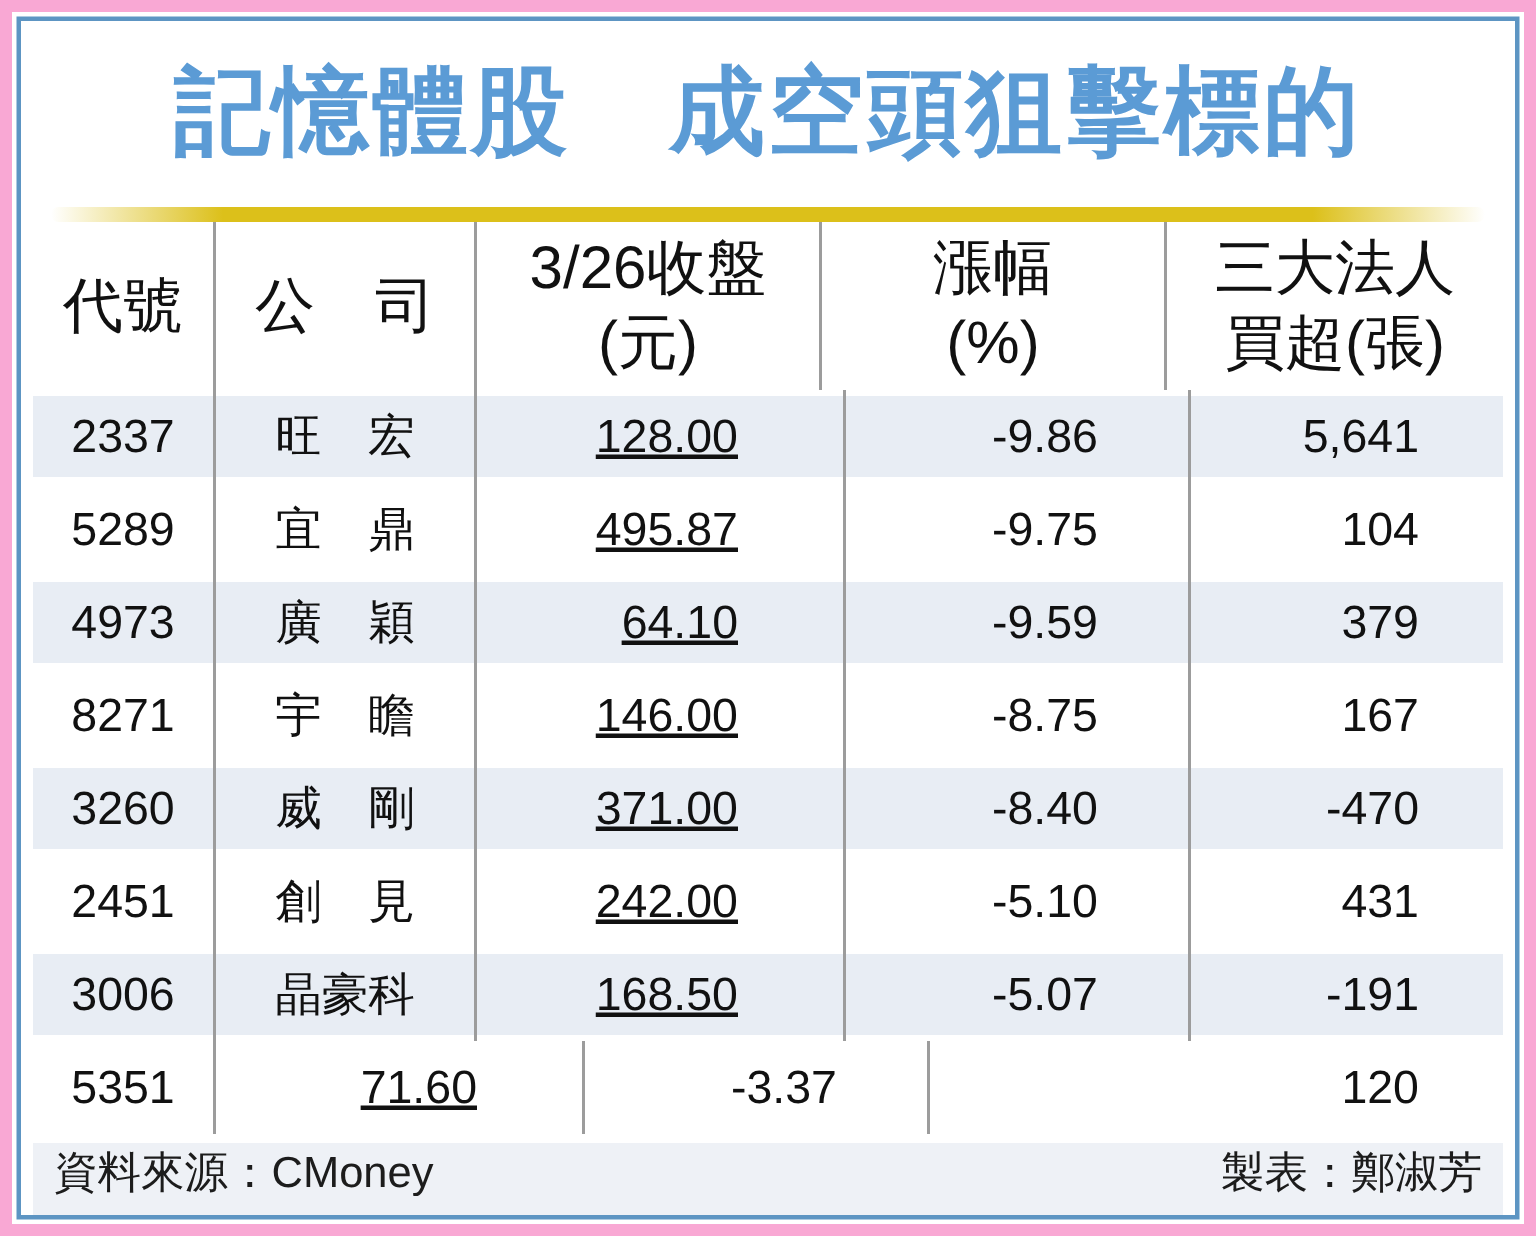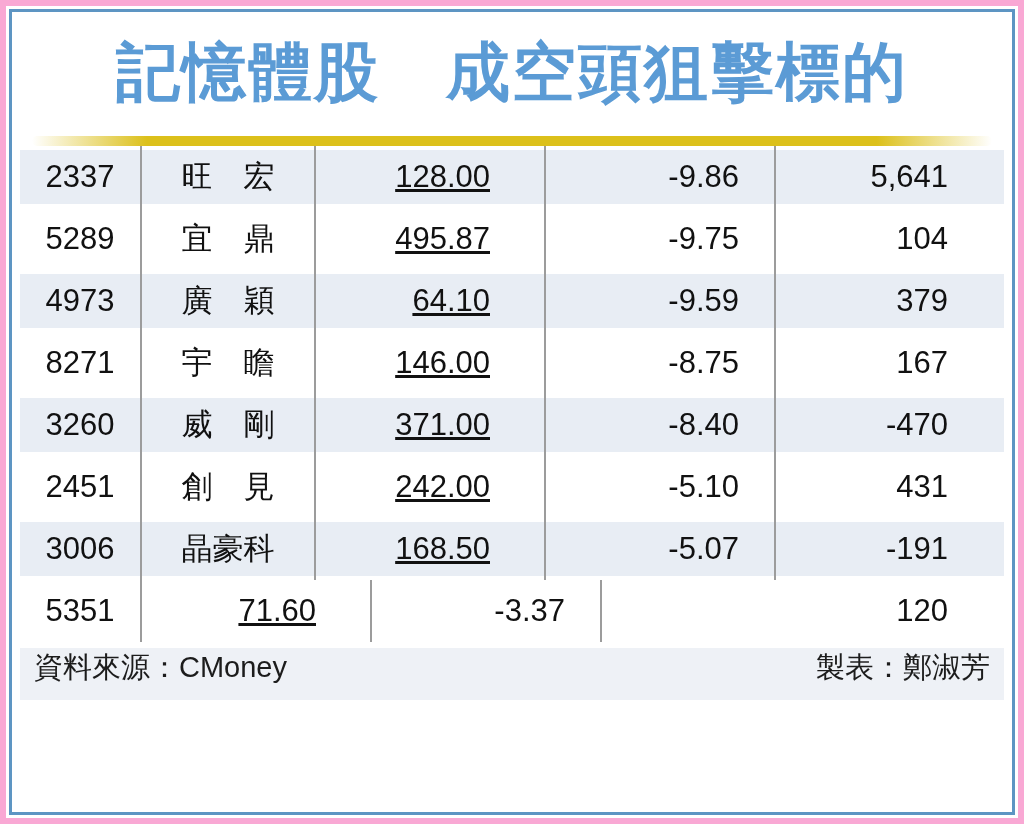--- a/index.html
+++ b/index.html
@@ -1,21 +1,21 @@
 <!DOCTYPE html>
 <html><head>
 <meta charset="utf-8">
 <style>
   * { box-sizing: border-box; margin: 0; padding: 0; }
   html, body { width: 1024px; height: 824px; background: #fff; }
   body { font-family: "Liberation Sans", "DejaVu Sans", sans-serif; }
 
   .frame {
     width: 1024px; height: 824px;
-    border: 6px solid #f9a8d4;      
+    border: 8px solid #f9a8d4;      
     padding: 3px;                    
     background: #fff;
   }
   .inner {
     width: 100%; height: 100%;
     border: 3px solid #5d95c3;      
     background: #fff;
     padding: 0 8px;
     overflow: hidden;
   }
@@ -61,21 +61,21 @@
   .trow { display: flex; height: 62px; font-size: 31px; color: #111; }
   .trow.shaded {
     background: linear-gradient(#fff 0 4px,
                                 #e8edf4 4px calc(100% - 4px),
                                 #fff calc(100% - 4px) 100%);
   }
   .cell { display: flex; align-items: center; }
   .cell.code    { justify-content: center; }
   .cell.company { justify-content: center; text-align: right; }
   .cell.close   { justify-content: flex-end; padding-right: 54px; text-decoration: underline; }
-  .cell.change  { justify-content: flex-end; padding-right: 35px; }
+  .cell.change  { justify-content: flex-end; padding-right: 60px; margin-left: 16px; }
   .cell.netbuy  { justify-content: flex-end; padding-right: 56px; }
 
   .footer {
     height: 52px;
     margin-top: 6px;
     background: #eef1f6;
     display: flex;
     justify-content: space-between;
     padding: 0 14px;
     font-size: 29px;
@@ -87,20 +87,42 @@
 
 <div class="frame">
   <div class="inner">
 
     <div class="title">記憶體股　成空頭狙擊標的</div>
 
     <div class="gold-bar"></div>
 
     <div class="table">
 
+      <div class="thead">
+        <div class="hcell c1">
+          <span>代號</span>
+
+        </div>
+        <div class="hcell c2">
+          <span>公　司</span>
+
+        </div>
+        <div class="hcell c3">
+          <span>3/26收盤</span>
+          <span class="hline2">(元)</span>
+        </div>
+        <div class="hcell c4">
+          <span>漲幅</span>
+          <span class="hline2">(%)</span>
+        </div>
+        <div class="hcell c5">
+          <span>三大法人</span>
+          <span class="hline2">買超(張)</span>
+        </div>
+      </div>
 
       <div class="trow shaded">
         <div class="cell code c1">2337</div>
         <div class="cell company c2">旺　宏</div>
         <div class="cell close c3">128.00</div>
         <div class="cell change c4">-9.86</div>
         <div class="cell netbuy c5">5,641</div>
       </div>
 
       <div class="trow">

